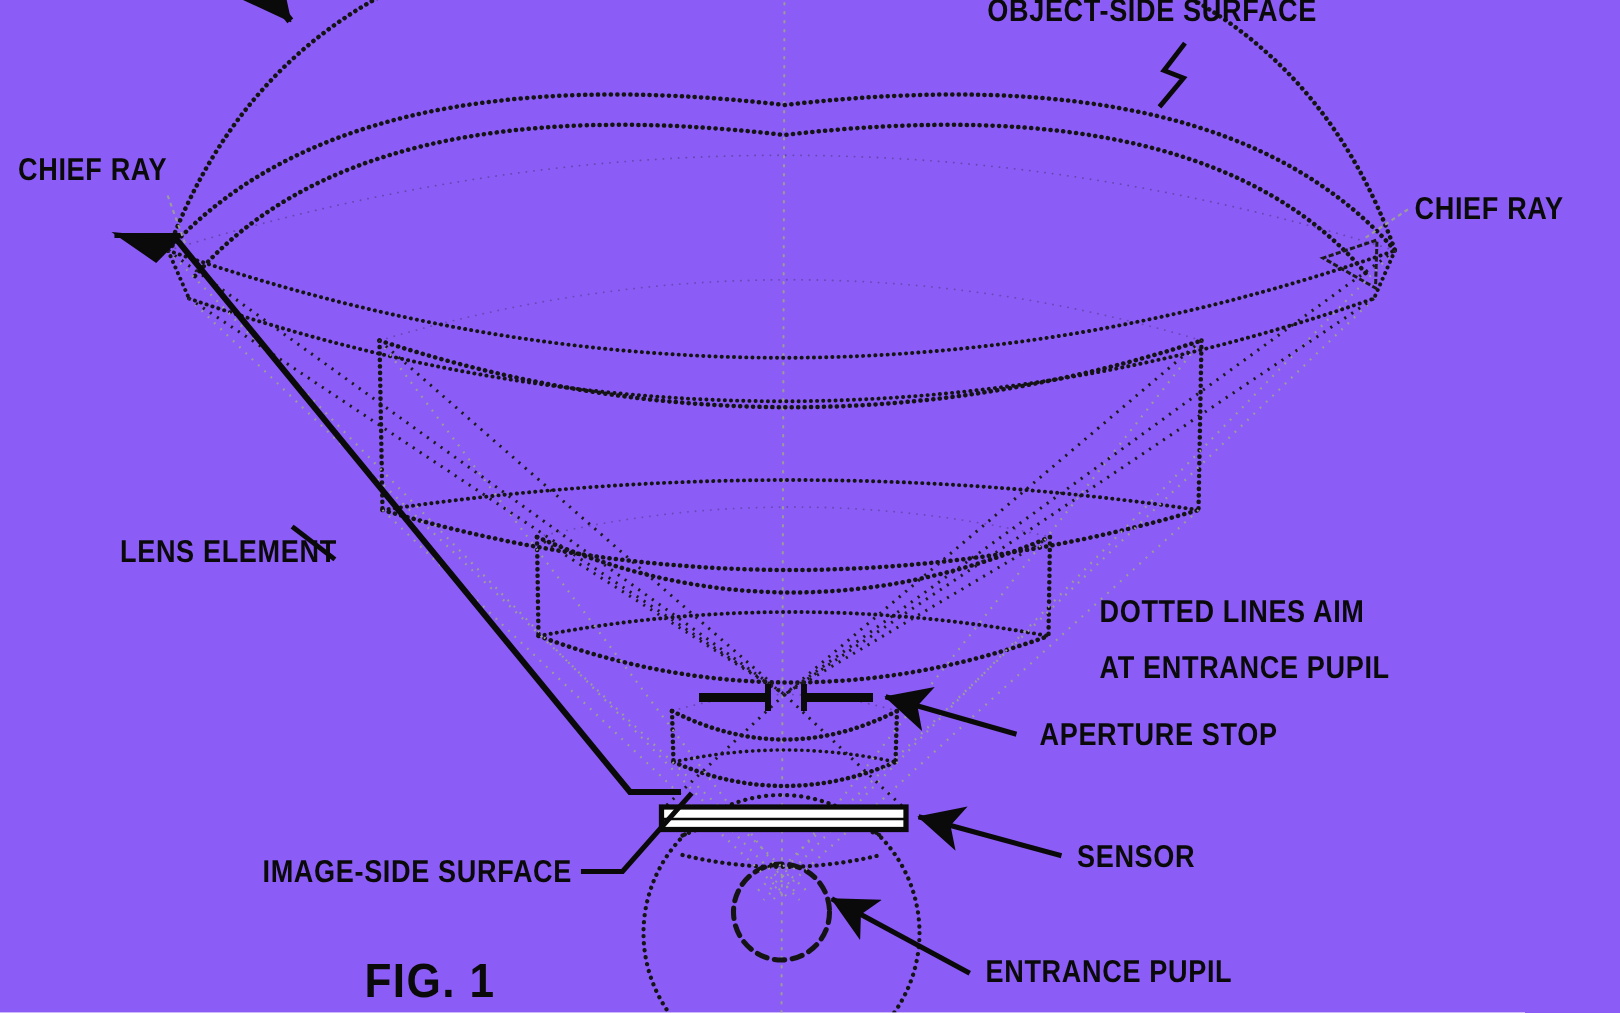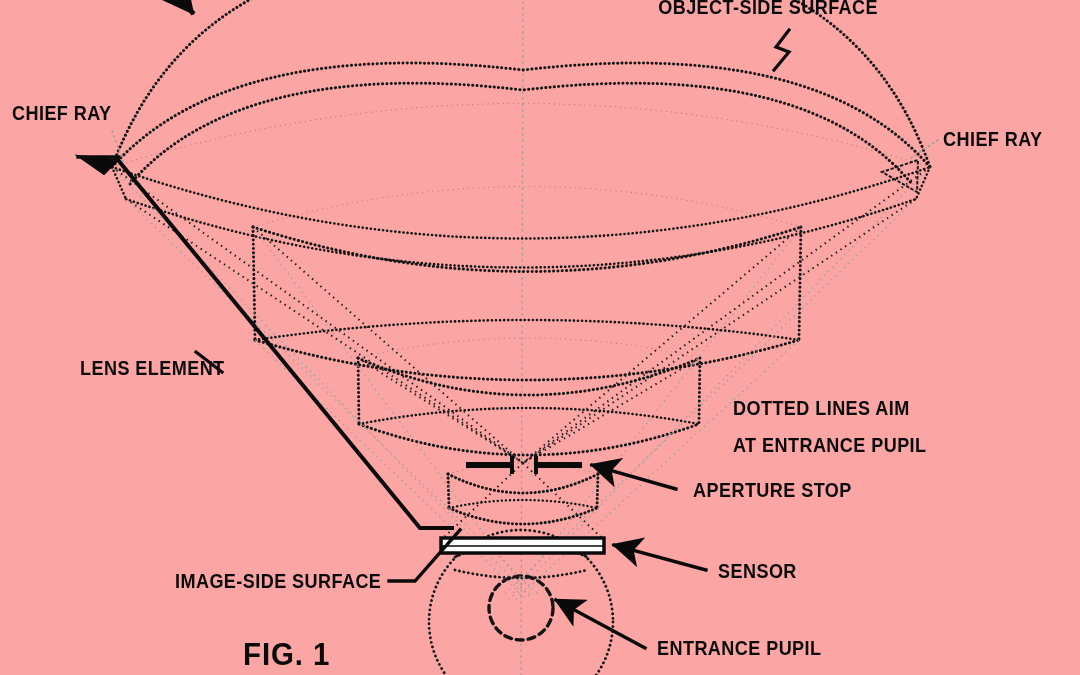--- a/index.html
+++ b/index.html
@@ -7,21 +7,21 @@
     padding: 0;
     background: #ffffff;
   }
   body {
     font-family: "Liberation Sans", sans-serif;
   }
   #stage {
     position: relative;
     width: 1080px;
     height: 675px;
-    background: #fca5a5;
+    background: #8b5cf6;
     overflow: hidden;
   }
   #fig-svg {
     position: absolute;
     left: 0;
     top: 0;
     width: 1080px;
     height: 675px;
     display: block;
   }

